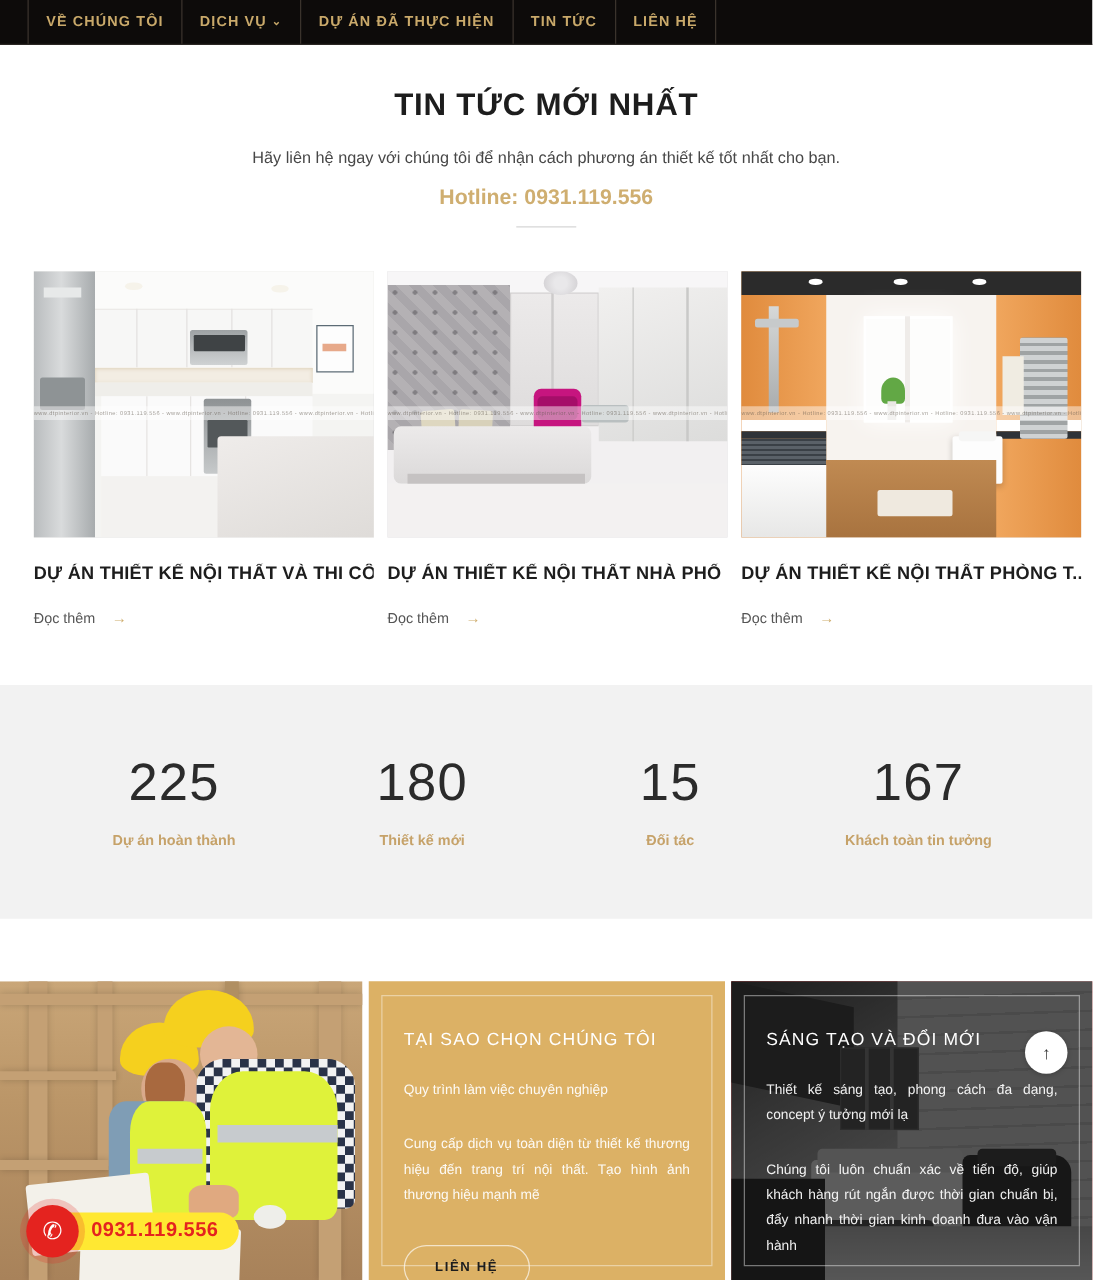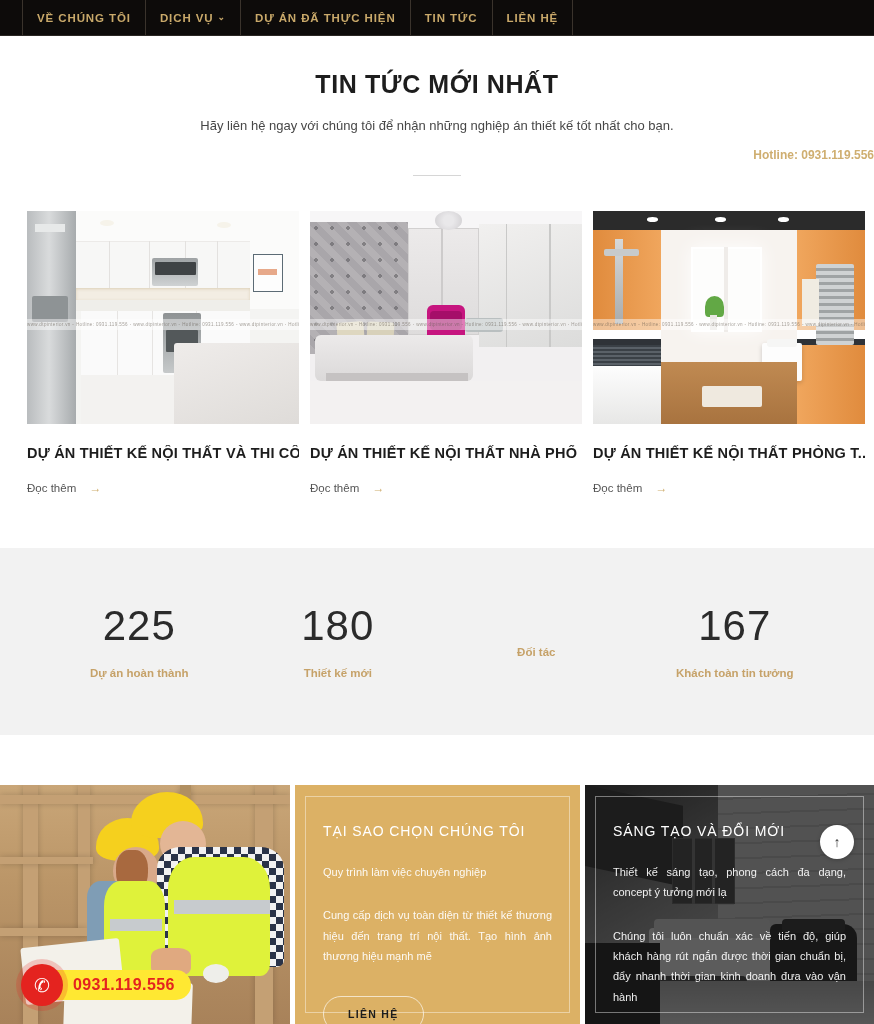--- a/index.html
+++ b/index.html
@@ -49,22 +49,22 @@
     color: #1d1d1d;
     letter-spacing: 0.6px;
   }
   .section-sub {
     text-align: center;
     font-size: 13px;
     color: #474747;
     margin-top: 19px;
   }
   .hotline {
-    text-align: right;
-    font-size: 12px;
+    text-align: center;
+    font-size: 17px;
     font-weight: 700;
     color: #cfae70;
     margin-top: 15px;
   }
   .divider {
     width: 48px; height: 1px;
     background: #d6d6d6;
     margin: 13px auto 0;
   }
 
@@ -296,21 +296,21 @@
     <div class="nav-item">
       <span>TIN TỨC</span>
     </div>
     <div class="nav-item">
       <span>LIÊN HỆ</span>
     </div>
   </nav>
 
   <section class="news-section">
     <h1 class="section-title">TIN TỨC MỚI NHẤT</h1>
-    <p class="section-sub">Hãy liên hệ ngay với chúng tôi để nhận những nghiệp án thiết kế tốt nhất cho bạn.</p>
+    <p class="section-sub">Hãy liên hệ ngay với chúng tôi để nhận cách phương án thiết kế tốt nhất cho bạn.</p>
     <p class="hotline">Hotline: 0931.119.556</p>
     <div class="divider"></div>
 
     <div class="cards">
 
       <article class="card">
         <div class="card-img">
           <div class="bg-kitchen">
             <div class="k-el" style="left:0;top:0;width:100%;height:46%;background:#fbfbfa;"></div>
             <div class="k-el" style="left:0;top:0;width:18%;height:100%;background:linear-gradient(90deg,#b9bcbe,#d9dbdc 45%,#a7abad);"></div>
@@ -421,20 +421,21 @@
   <section class="stats">
     <div class="stat">
       <div class="stat-num">225</div>
       <div class="stat-label">Dự án hoàn thành</div>
     </div>
     <div class="stat">
       <div class="stat-num">180</div>
       <div class="stat-label">Thiết kế mới</div>
     </div>
     <div class="stat">
+      <div class="stat-num">15</div>
       <div class="stat-label">Đối tác</div>
     </div>
     <div class="stat">
       <div class="stat-num">167</div>
       <div class="stat-label">Khách toàn tin tưởng</div>
     </div>
   </section>
 
   <section class="panels">
 

